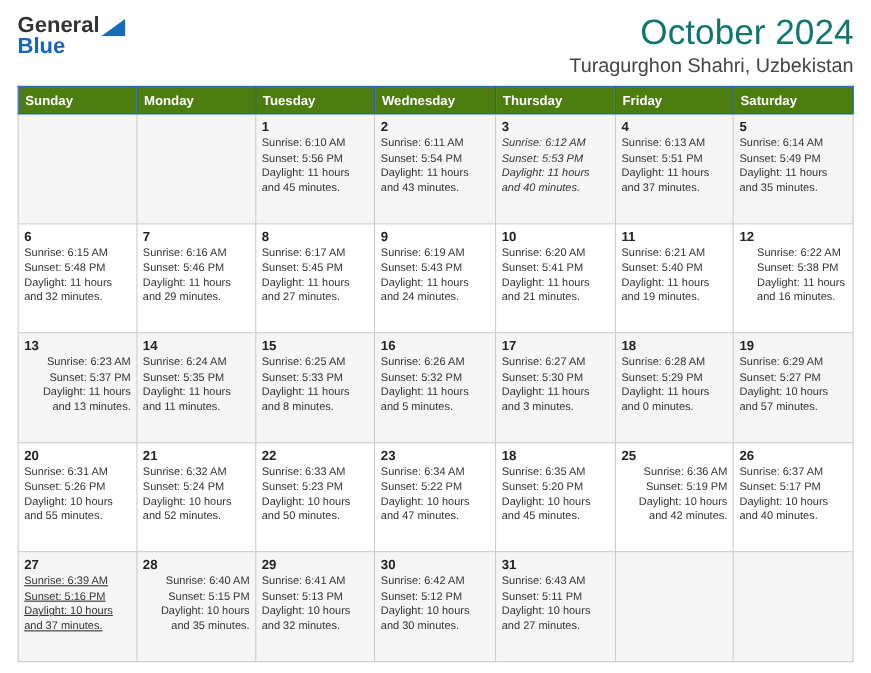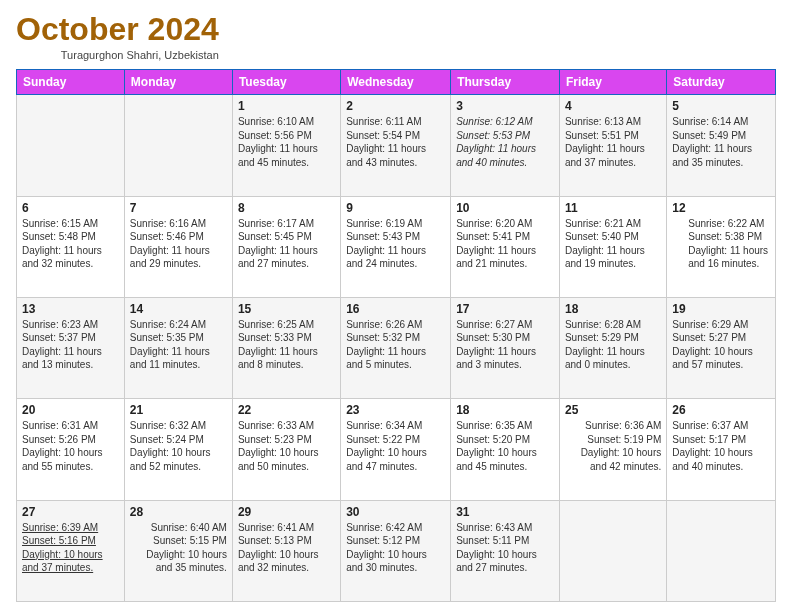--- a/index.html
+++ b/index.html
@@ -32,37 +32,37 @@
     .logo-blue { color: #1565c0; }
     .logo-row {
       display: flex;
       align-items: center;
     }
     .title-block {
       text-align: right;
     }
     .month-title {
       font-size: 32px;
-      font-weight: bold;
-      color: #a16207;
+      font-weight: normal;
+      color: #0f766e;
       line-height: 1.1;
     }
     .location-title {
-      font-size: 11px;
+      font-size: 18px;
       color: #444;
       margin-top: 2px;
     }
     .calendar-table {
       width: 100%;
       border-collapse: collapse;
       flex: 1;
       font-size: 10.5px;
     }
     .calendar-table th {
-      background: #d946ef;
+      background: #4d7c0f;
       color: #fff;
       text-align: left;
       padding: 5px 6px;
       font-size: 12px;
       font-weight: bold;
       border: 1px solid #1565c0;
     }
     .calendar-table td {
       border: 1px solid #ccc;
       vertical-align: top;
@@ -91,20 +91,29 @@
     }
     .empty-cell {
       background: #f5f5f5;
     }
   </style>
 </head>
 <body>
 
 <div class="page">
   <div class="header">
+    <div class="logo">
+      <div class="logo-row">
+        <span class="logo-general" style="font-size:20px;font-weight:bold;color:#333;font-family:Arial;">General</span>
+        <svg width="22" height="16" viewBox="0 0 22 16" style="margin-left:2px;margin-top:2px;">
+          <polygon points="0,16 22,0 22,16" fill="#1a6bb5"></polygon>
+        </svg>
+      </div>
+      <span class="logo-blue" style="font-size:20px;font-weight:bold;color:#1565c0;font-family:Arial;margin-top:-4px;">Blue</span>
+    </div>
     <div class="title-block">
       <div class="month-title">October 2024</div>
       <div class="location-title">Turagurghon Shahri, Uzbekistan</div>
     </div>
   </div>
 
   <table class="calendar-table">
     <thead>
       <tr>
       <th>Sunday</th>
@@ -191,21 +200,21 @@
           <td>
             <span class="day-number">12</span>
             <div class="day-info" style="white-space: pre-line; margin-left: 16px;">Sunrise: 6:22 AM
 Sunset: 5:38 PM
 Daylight: 11 hours and 16 minutes.</div>
           </td>
         </tr>
         <tr>
           <td>
             <span class="day-number">13</span>
-            <div class="day-info" style="white-space: pre-line;">Sunrise: 6:23 AM
+            <div class="day-info" style="white-space: pre-line; text-align: right;">Sunrise: 6:23 AM
 Sunset: 5:37 PM
 Daylight: 11 hours and 13 minutes.</div>
           </td>
           <td>
             <span class="day-number">14</span>
             <div class="day-info" style="white-space: pre-line;">Sunrise: 6:24 AM
 Sunset: 5:35 PM
 Daylight: 11 hours and 11 minutes.</div>
           </td>
           <td>

